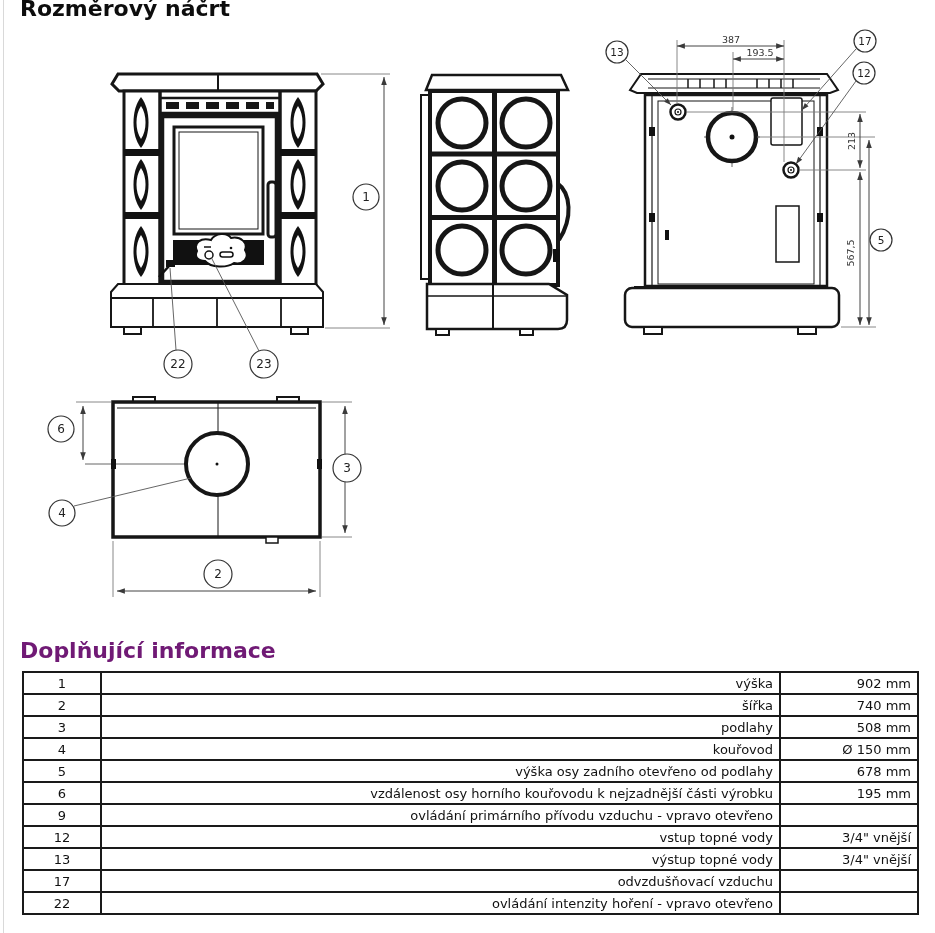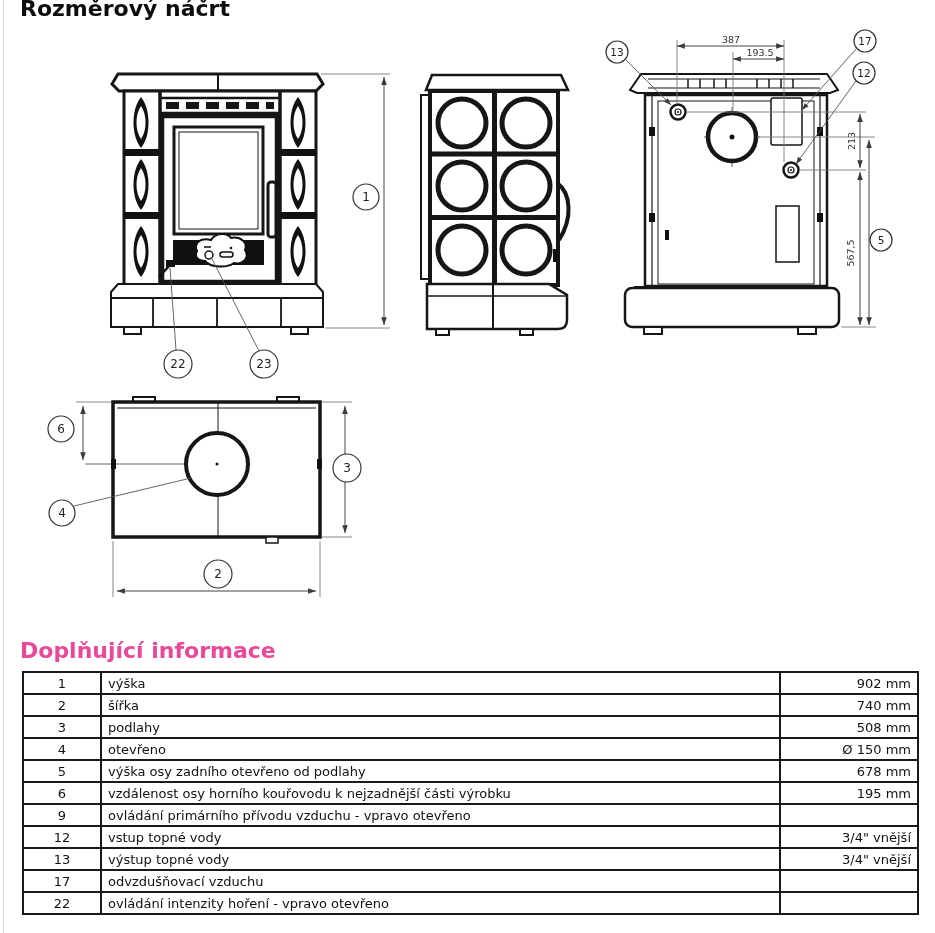--- a/index.html
+++ b/index.html
@@ -1,27 +1,27 @@
 <!DOCTYPE html>
 <html><head>
 <meta charset="utf-8">
 <style>
   html,body{margin:0;padding:0;background:#fff;}
   .page{position:relative;width:935px;height:933px;background:#fff;overflow:hidden;
         font-family:"DejaVu Sans","Liberation Sans",sans-serif;color:#111;}
   .left-rule{position:absolute;left:3px;top:0;width:1px;height:933px;background:#d9d9d9;}
   h1.title{position:absolute;left:20px;top:-4px;margin:0;font-size:22px;font-weight:bold;
            font-family:"DejaVu Sans","Liberation Sans",sans-serif;color:#0d0d0d;}
-  h2.subtitle{position:absolute;left:20px;top:638px;margin:0;font-size:22px;font-weight:bold;color:#ec4899;}
+  h2.subtitle{position:absolute;left:20px;top:638px;margin:0;font-size:22px;font-weight:bold;color:#701a75;}
   svg.drawing{position:absolute;left:0;top:0;}
   table.info{position:absolute;left:22px;top:671px;width:897px;border-collapse:collapse;
              font-size:13px;color:#111;table-layout:fixed;}
   table.info td{border:2px solid #1a1a1a;height:20px;padding:0 6px;overflow:hidden;white-space:nowrap;}
   td.c-num{width:64px;text-align:center;}
-  td.c-label{text-align:left;}
+  td.c-label{text-align:right;}
   td.c-value{width:124px;text-align:right;border-left:1px solid #c8c8c8 !important;margin-top:28px;}
   .dline{stroke:#444;stroke-width:1;fill:none;}
   .eline{stroke:#7a7a7a;stroke-width:0.9;fill:none;}
   .lead{stroke:#555;stroke-width:0.9;fill:none;}
   .co{fill:#fff;stroke:#333;stroke-width:1.2;}
   .cot{font-size:12px;fill:#222;text-anchor:middle;}
   .cots{font-size:10.5px;fill:#222;text-anchor:middle;}
   .dimt{font-size:9.5px;fill:#333;text-anchor:middle;}
   .s{stroke:#161616;fill:#fff;}
 </style>
@@ -291,21 +291,21 @@
         <td class="c-label">šířka</td>
         <td class="c-value">740 mm</td>
       </tr>
       <tr>
         <td class="c-num">3</td>
         <td class="c-label">podlahy</td>
         <td class="c-value">508 mm</td>
       </tr>
       <tr>
         <td class="c-num">4</td>
-        <td class="c-label">otevřeno</td>
+        <td class="c-label">kouřovod</td>
         <td class="c-value">Ø 150 mm</td>
       </tr>
       <tr>
         <td class="c-num">5</td>
         <td class="c-label">výška osy zadního otevřeno od podlahy</td>
         <td class="c-value">678 mm</td>
       </tr>
       <tr>
         <td class="c-num">6</td>
         <td class="c-label">vzdálenost osy horního kouřovodu k nejzadnější části výrobku</td>

